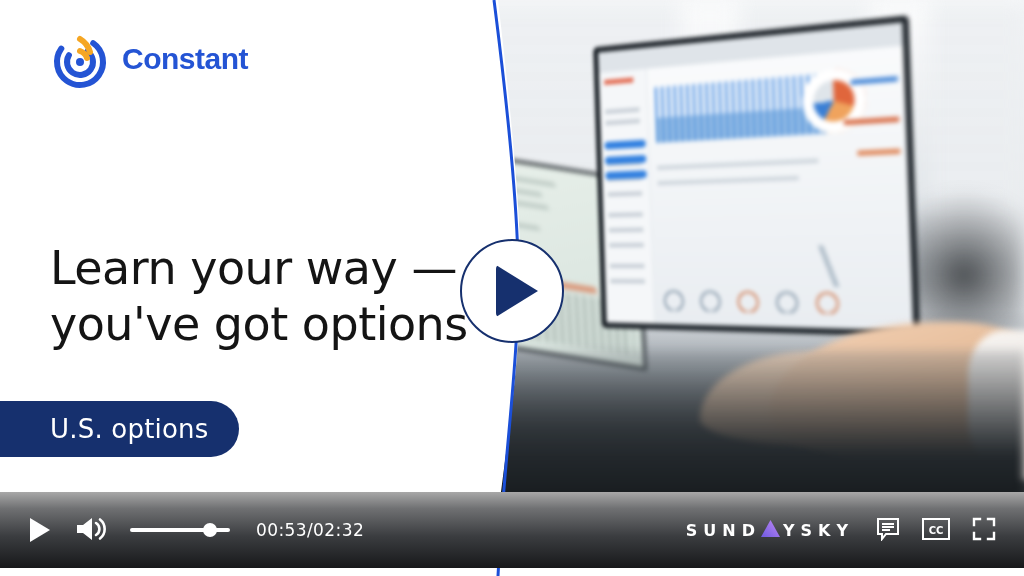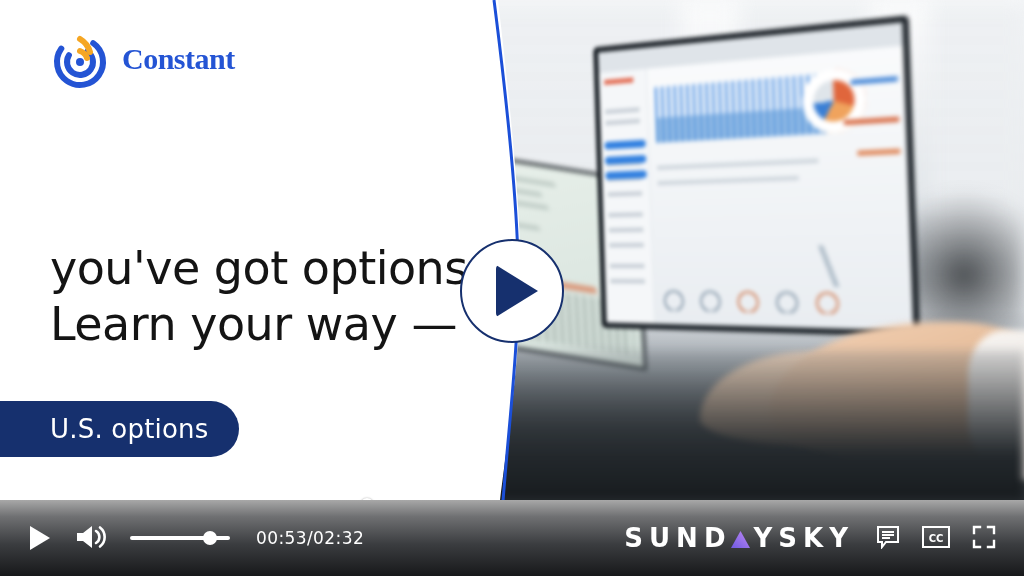--- a/index.html
+++ b/index.html
@@ -132,21 +132,21 @@
     background:#ffffff;
     clip-path: path("M0,0 L498,0 C512,120 524,240 520,310 C516,390 506,450 500,500 L0,500 Z");
   }
   .curve-svg{ position:absolute; left:0; top:0; width:1024px; height:576px; pointer-events:none; }
 
   
   .logo{ position:absolute; left:50px; top:28px; display:flex; align-items:center; gap:10px; }
   .logo-mark{ width:62px; height:62px; position:relative; }
   .logo-text{
     color:#2454d4; font-weight:bold; font-size:30px; line-height:1.02;
-    letter-spacing:-.5px; font-family:Liberation Serif, serif;
+    letter-spacing:-.5px; font-family:Liberation Sans, sans-serif;
   }
 
   
   .headline{
     position:absolute; left:50px; top:240px; width:430px;
     font-family:"DejaVu Sans", sans-serif;
     font-size:46px; line-height:1.22; color:#141414; letter-spacing:-.5px;
   }
 
   
@@ -174,21 +174,21 @@
   .progress-wrap{ position:absolute; left:32px; top:499px; width:960px; height:12px; cursor:pointer; }
   .progress-track{ position:absolute; left:0; top:4px; width:100%; height:4px; background:rgba(255,255,255,.62); }
   .progress-fill{ position:absolute; left:0; top:4px; height:4px; background:#ffffff; }
   .progress-handle{
     position:absolute; top:-1px; width:14px; height:14px; border-radius:50%;
     background:#ffffff; box-shadow:0 0 2px rgba(0,0,0,.35);
   }
 
   
   .control-bar{
-    position:absolute; left:0; bottom:0; width:1024px; height:76px;
+    position:absolute; left:0; bottom:8px; width:1024px; height:76px;
     background:linear-gradient(180deg,#a8a8a8 0%, #6f7072 22%, #3b3d40 58%, #17181a 100%);
     display:flex; align-items:center;
   }
   .ctl-left{ display:flex; align-items:center; gap:0; padding-left:30px; }
   .ctl-right{ margin-left:auto; display:flex; align-items:center; gap:22px; padding-right:28px; }
 
   .icon-btn{ background:none; border:0; cursor:pointer; display:flex; align-items:center; }
   .play-small{ width:44px; height:40px; }
   .play-small .t{
     width:0;height:0;border-style:solid;border-width:12px 0 12px 20px;
@@ -200,21 +200,21 @@
   .vol-track{ position:absolute; left:0; top:8px; width:100%; height:4px; background:#ffffff; border-radius:2px;}
   .vol-handle{ position:absolute; top:3px; width:14px; height:14px; border-radius:50%; background:#fff; }
 
   .time{
     color:#ffffff; font-size:17px; margin-left:26px; letter-spacing:.4px;
     font-family:"DejaVu Sans", sans-serif;
   }
 
   .sundaysky{
     display:flex; align-items:center; color:#ffffff;
-    font-size:26px; font-weight:bold; letter-spacing:6px;
+    font-size:16px; font-weight:bold; letter-spacing:6px;
     font-family:"DejaVu Sans", sans-serif;
     text-align:center;
   }
 </style>
 </head>
 <body>
 
 <div id="player">
 
   <div class="photo">
@@ -289,22 +289,22 @@
         <path d="M40 24 A22 22 0 0 0 30 11" fill="none" stroke="#f5a623" stroke-width="6" stroke-linecap="round"></path>
         <path d="M37 30 A11 11 0 0 0 30 23" fill="none" stroke="#f5a623" stroke-width="6" stroke-linecap="round"></path>
       </svg>
     </span>
     <span class="logo-text">
       <span>Constant</span><br>
     </span>
   </div>
 
   <div class="headline">
+    <div>Learn your way —</div>
     <div>you've got options</div>
-    <div>Learn your way —</div>
   </div>
 
   <div class="badge">
     <span>U.S. options</span>
   </div>
 
   <div class="play-overlay">
     <span class="tri"></span>
   </div>
 

